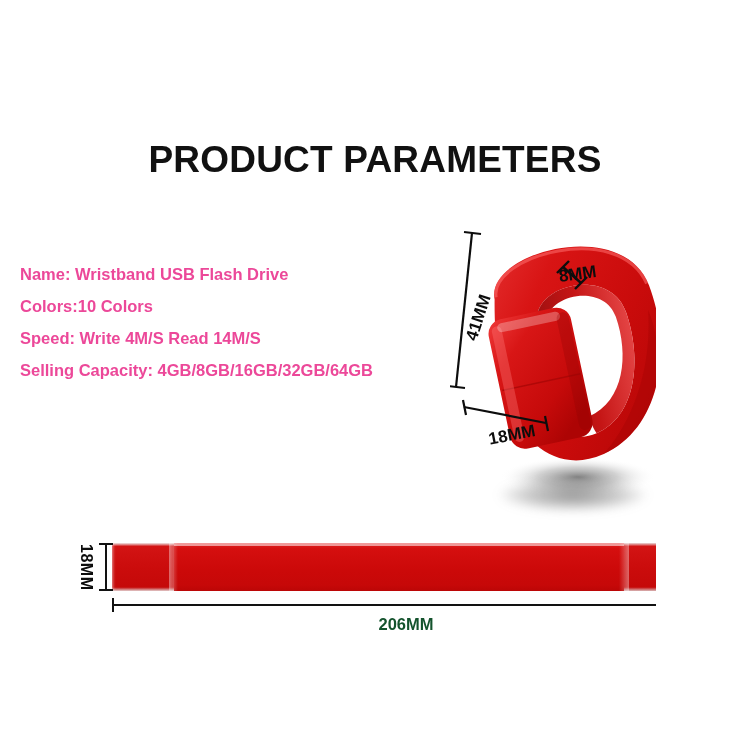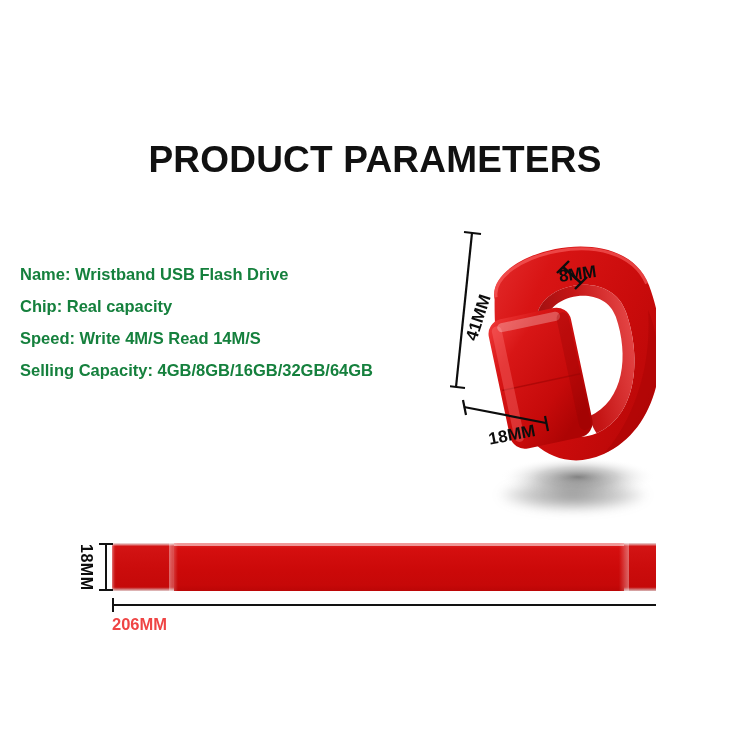--- a/index.html
+++ b/index.html
@@ -34,21 +34,21 @@
   
   #spec-list {
     position: absolute;
     left: 20px;
     top: 258px;
     width: 420px;
   }
   .spec-line {
     font-size: 16.5px;
     font-weight: bold;
-    color: #15803d;
+    color: #ec4899;
     line-height: 32px;
     height: 32px;
     white-space: nowrap;
   }
 
   
   #coil-photo {
     position: absolute;
     left: 450px;
     top: 205px;
@@ -235,23 +235,24 @@
     background: #121212;
   }
   #dim-horiz .cap.l { left: 0; }
   #dim-horiz .cap.r { left: 586px; }
 
   #label-206mm {
     position: absolute;
     left: 112px;
     top: 615px;
     width: 588px;
+    text-align: center;
     font-size: 16.5px;
     font-weight: bold;
-    color: #ef4444;
+    color: #14532d;
   }
 
   
   #blob-shadow {
     position: absolute;
     left: 498px;
     top: 478px;
     width: 150px;
     height: 34px;
     background: radial-gradient(ellipse at 50% 50%,
@@ -261,21 +262,21 @@
 </style>
 </head>
 <body>
 
 <div id="page">
 
   <div id="title">PRODUCT PARAMETERS</div>
 
   <div id="spec-list">
     <div class="spec-line">Name: Wristband USB Flash Drive</div>
-    <div class="spec-line">Chip: Real capacity</div>
+    <div class="spec-line">Colors:10 Colors</div>
     <div class="spec-line">Speed: Write 4M/S  Read 14M/S</div>
     <div class="spec-line">Selling Capacity: 4GB/8GB/16GB/32GB/64GB</div>
   </div>
 
   <div id="coil-photo">
     <svg width="260" height="300" viewBox="0 0 260 300" xmlns="http://www.w3.org/2000/svg">
       <defs>
         <linearGradient id="gBandOuter" x1="0" y1="0" x2="1" y2="1">
           <stop offset="0%" stop-color="#e53030"></stop>
           <stop offset="25%" stop-color="#d81414"></stop>

